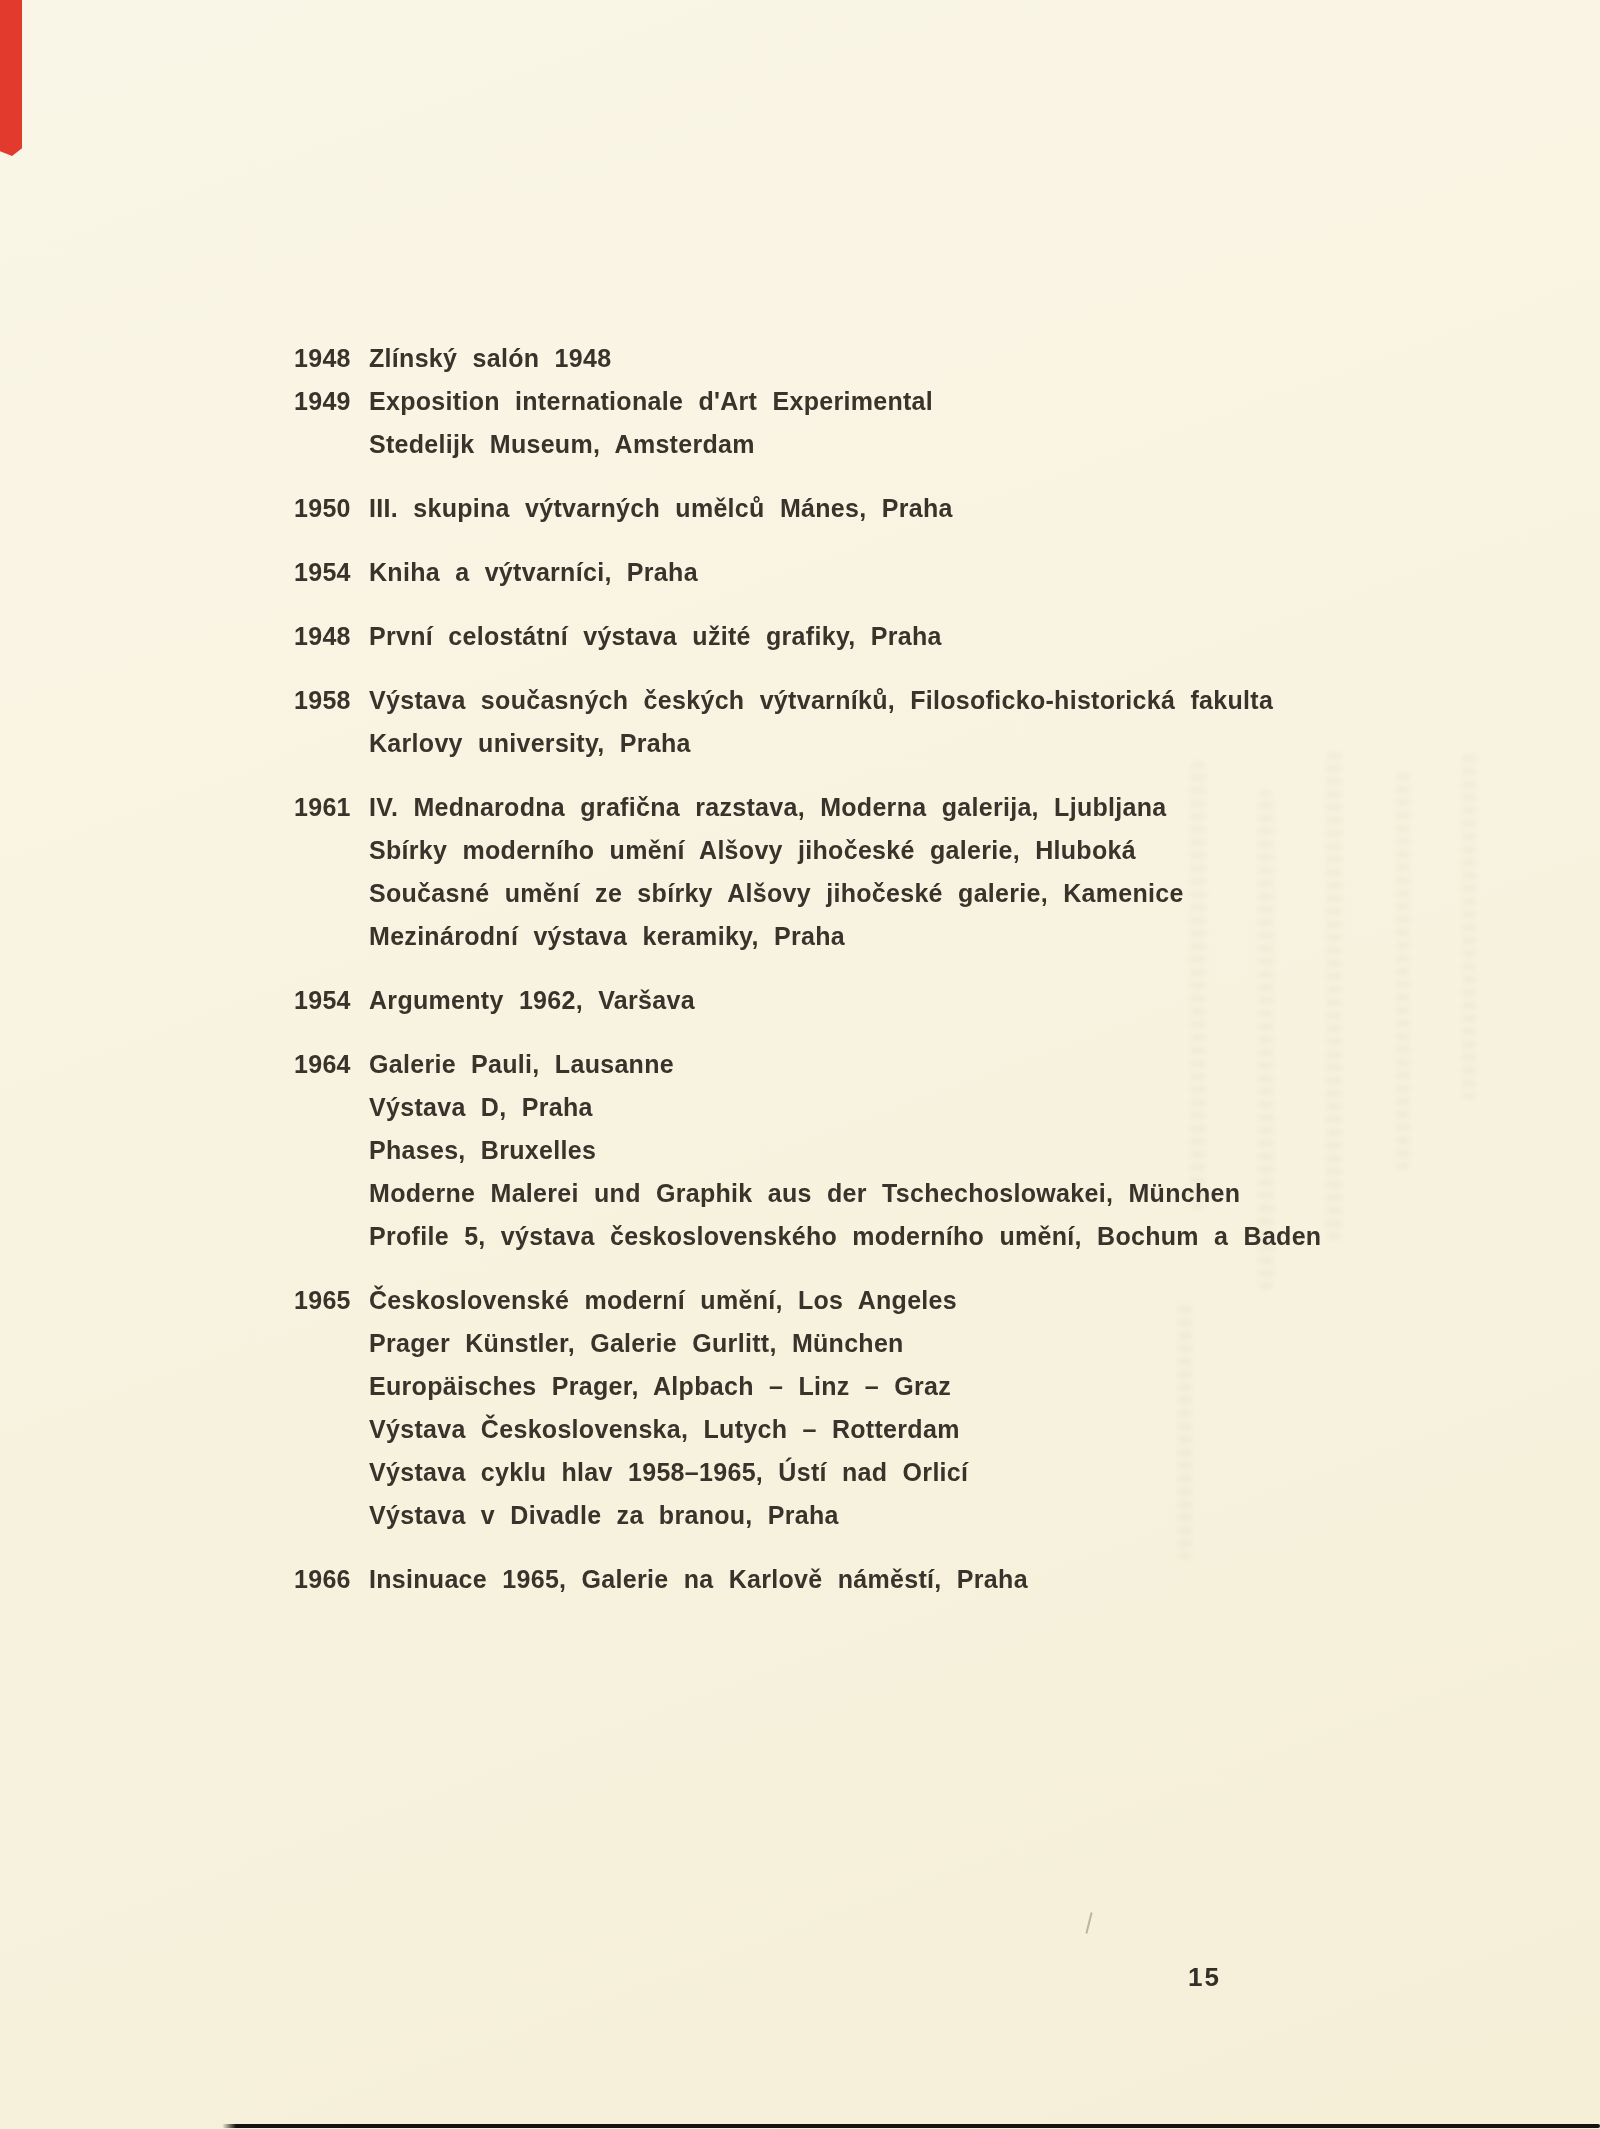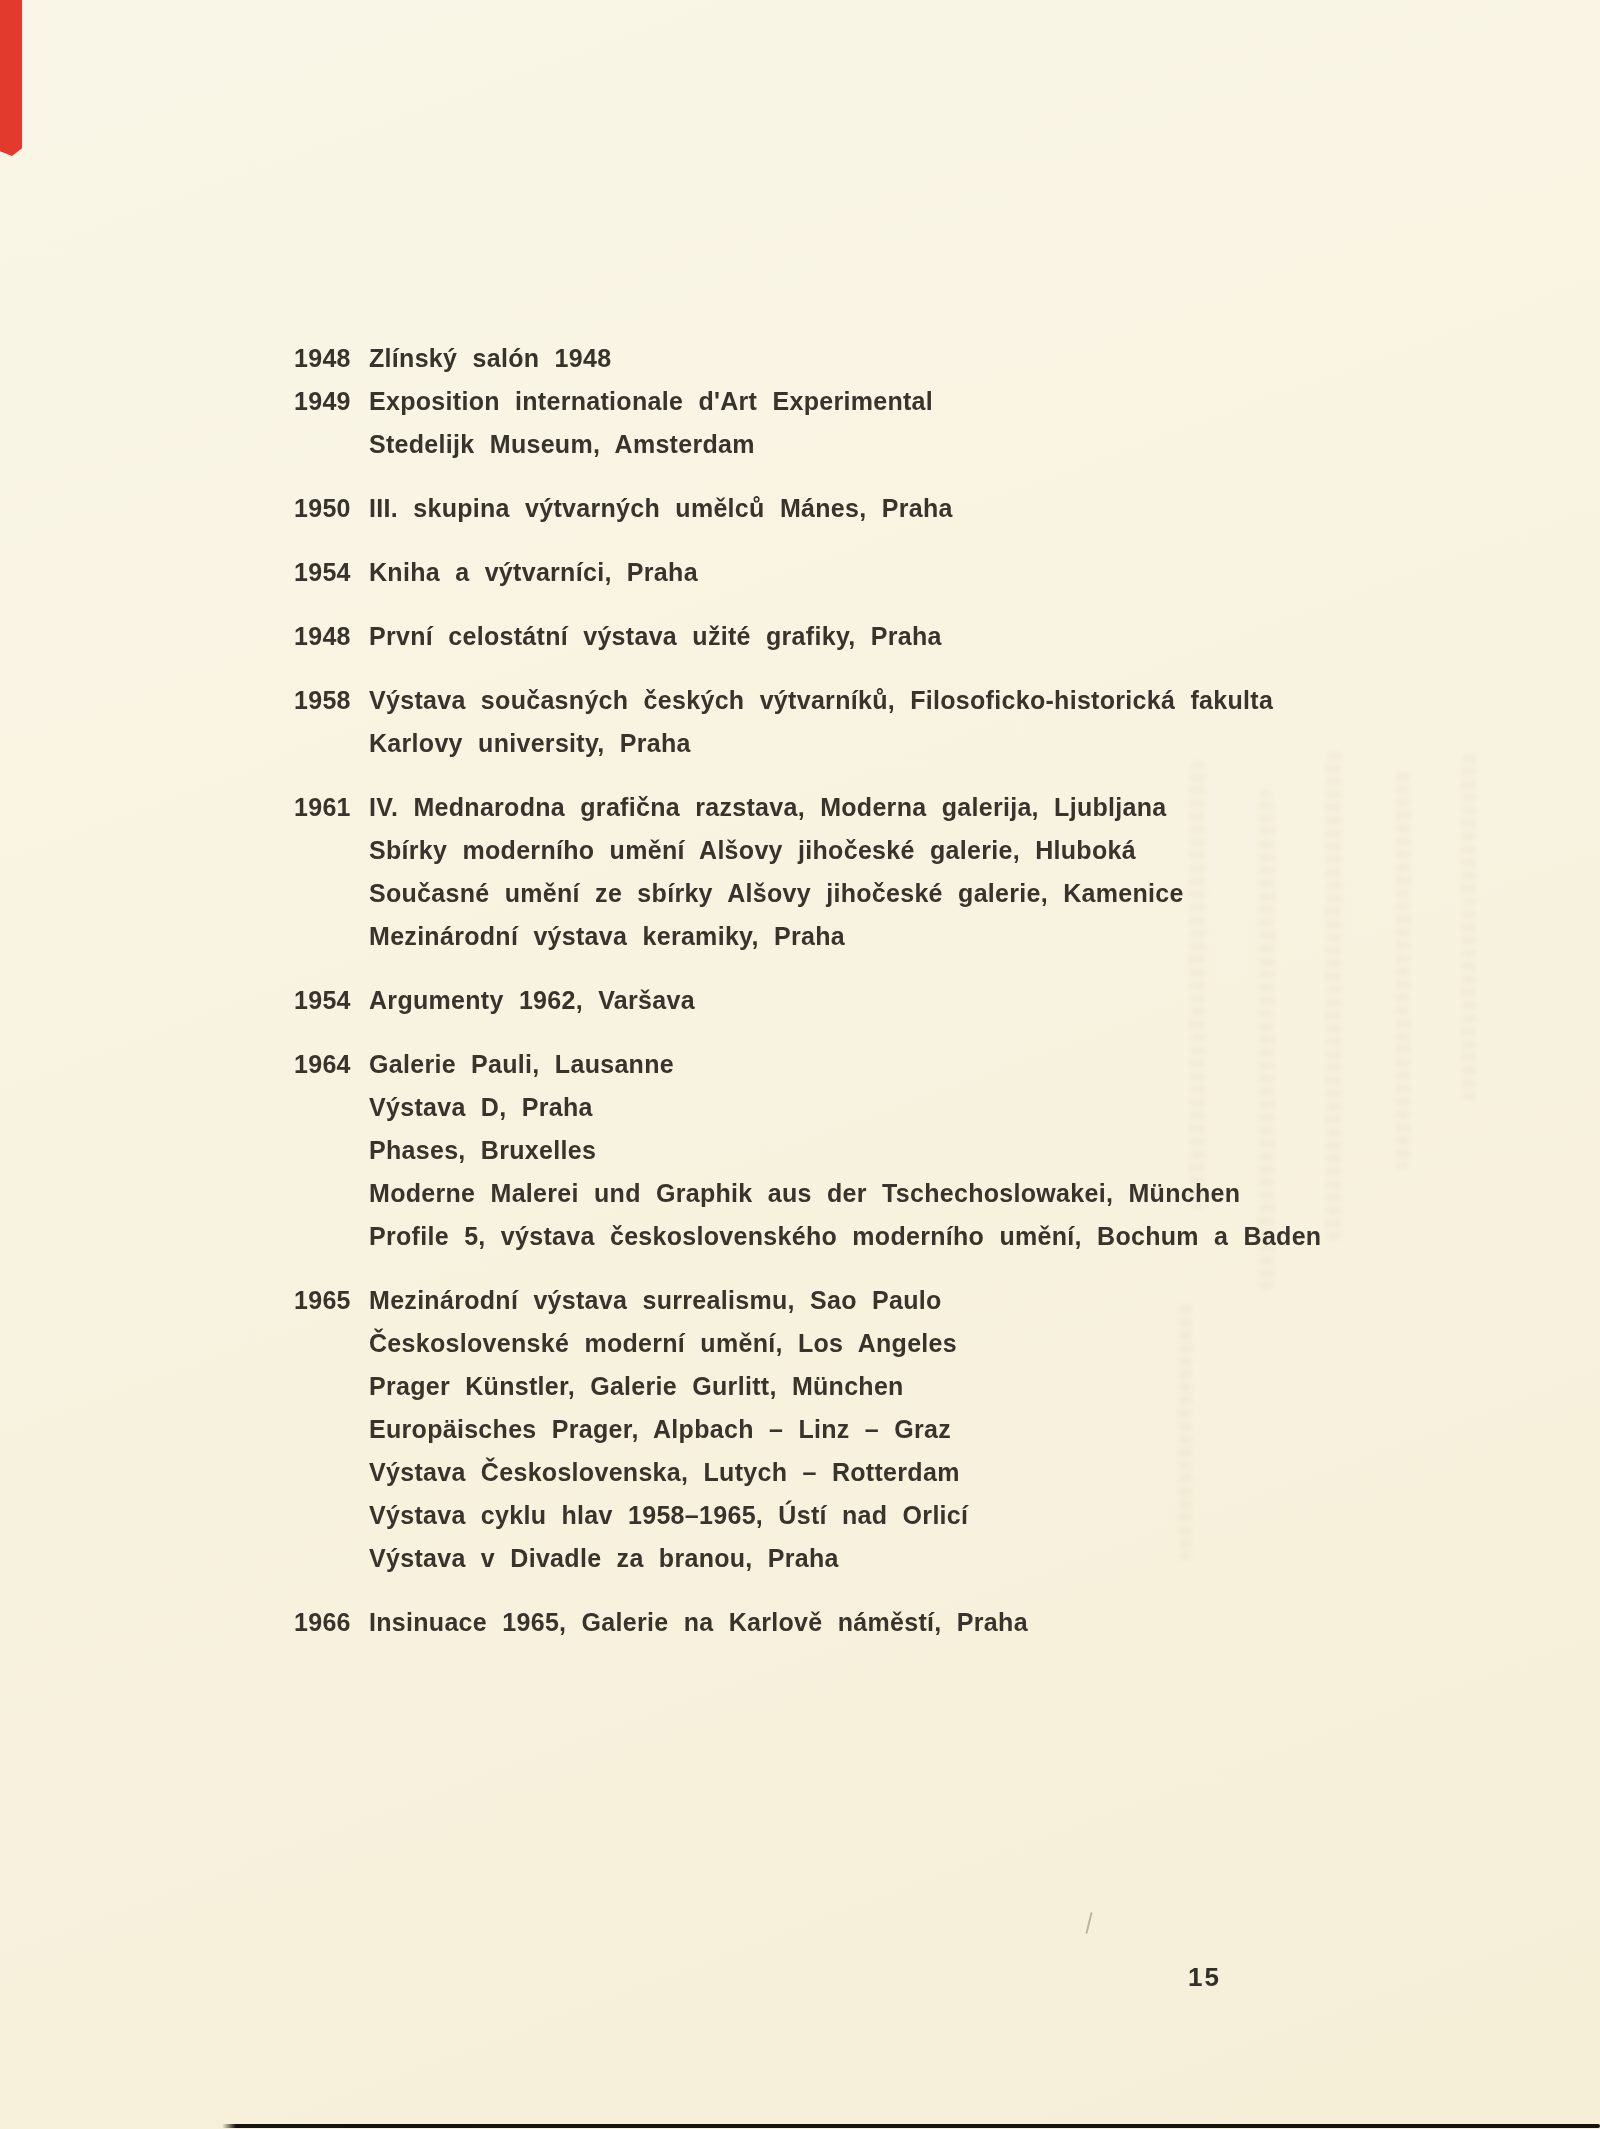--- a/index.html
+++ b/index.html
@@ -138,21 +138,20 @@
           <div class="line">Galerie Pauli, Lausanne</div>
           <div class="line">Výstava D, Praha</div>
           <div class="line">Phases, Bruxelles</div>
           <div class="line">Moderne Malerei und Graphik aus der Tschechoslowakei, München</div>
           <div class="line">Profile 5, výstava československého moderního umění, Bochum a Baden</div>
         </div>
       </div>
       <div class="entry">
         <div class="year">1965</div>
         <div class="lines">
-          <div class="line">Mezinárodní výstava surrealismu, Sao Paulo</div>
           <div class="line">Československé moderní umění, Los Angeles</div>
           <div class="line">Prager Künstler, Galerie Gurlitt, München</div>
           <div class="line">Europäisches Prager, Alpbach – Linz – Graz</div>
           <div class="line">Výstava Československa, Lutych – Rotterdam</div>
           <div class="line">Výstava cyklu hlav 1958–1965, Ústí nad Orlicí</div>
           <div class="line">Výstava v Divadle za branou, Praha</div>
         </div>
       </div>
       <div class="entry">
         <div class="year">1966</div>

